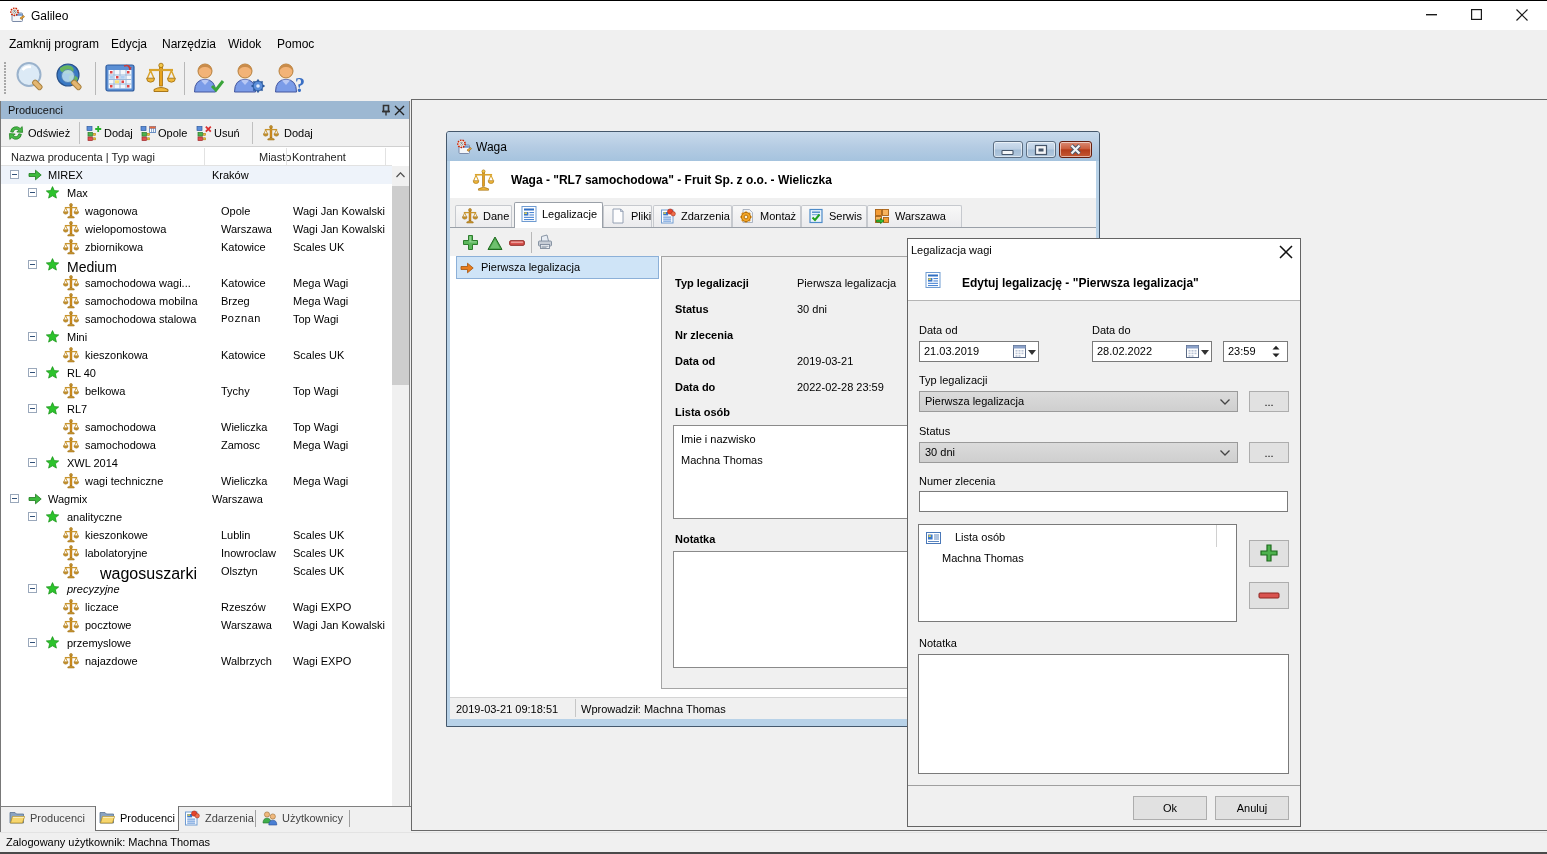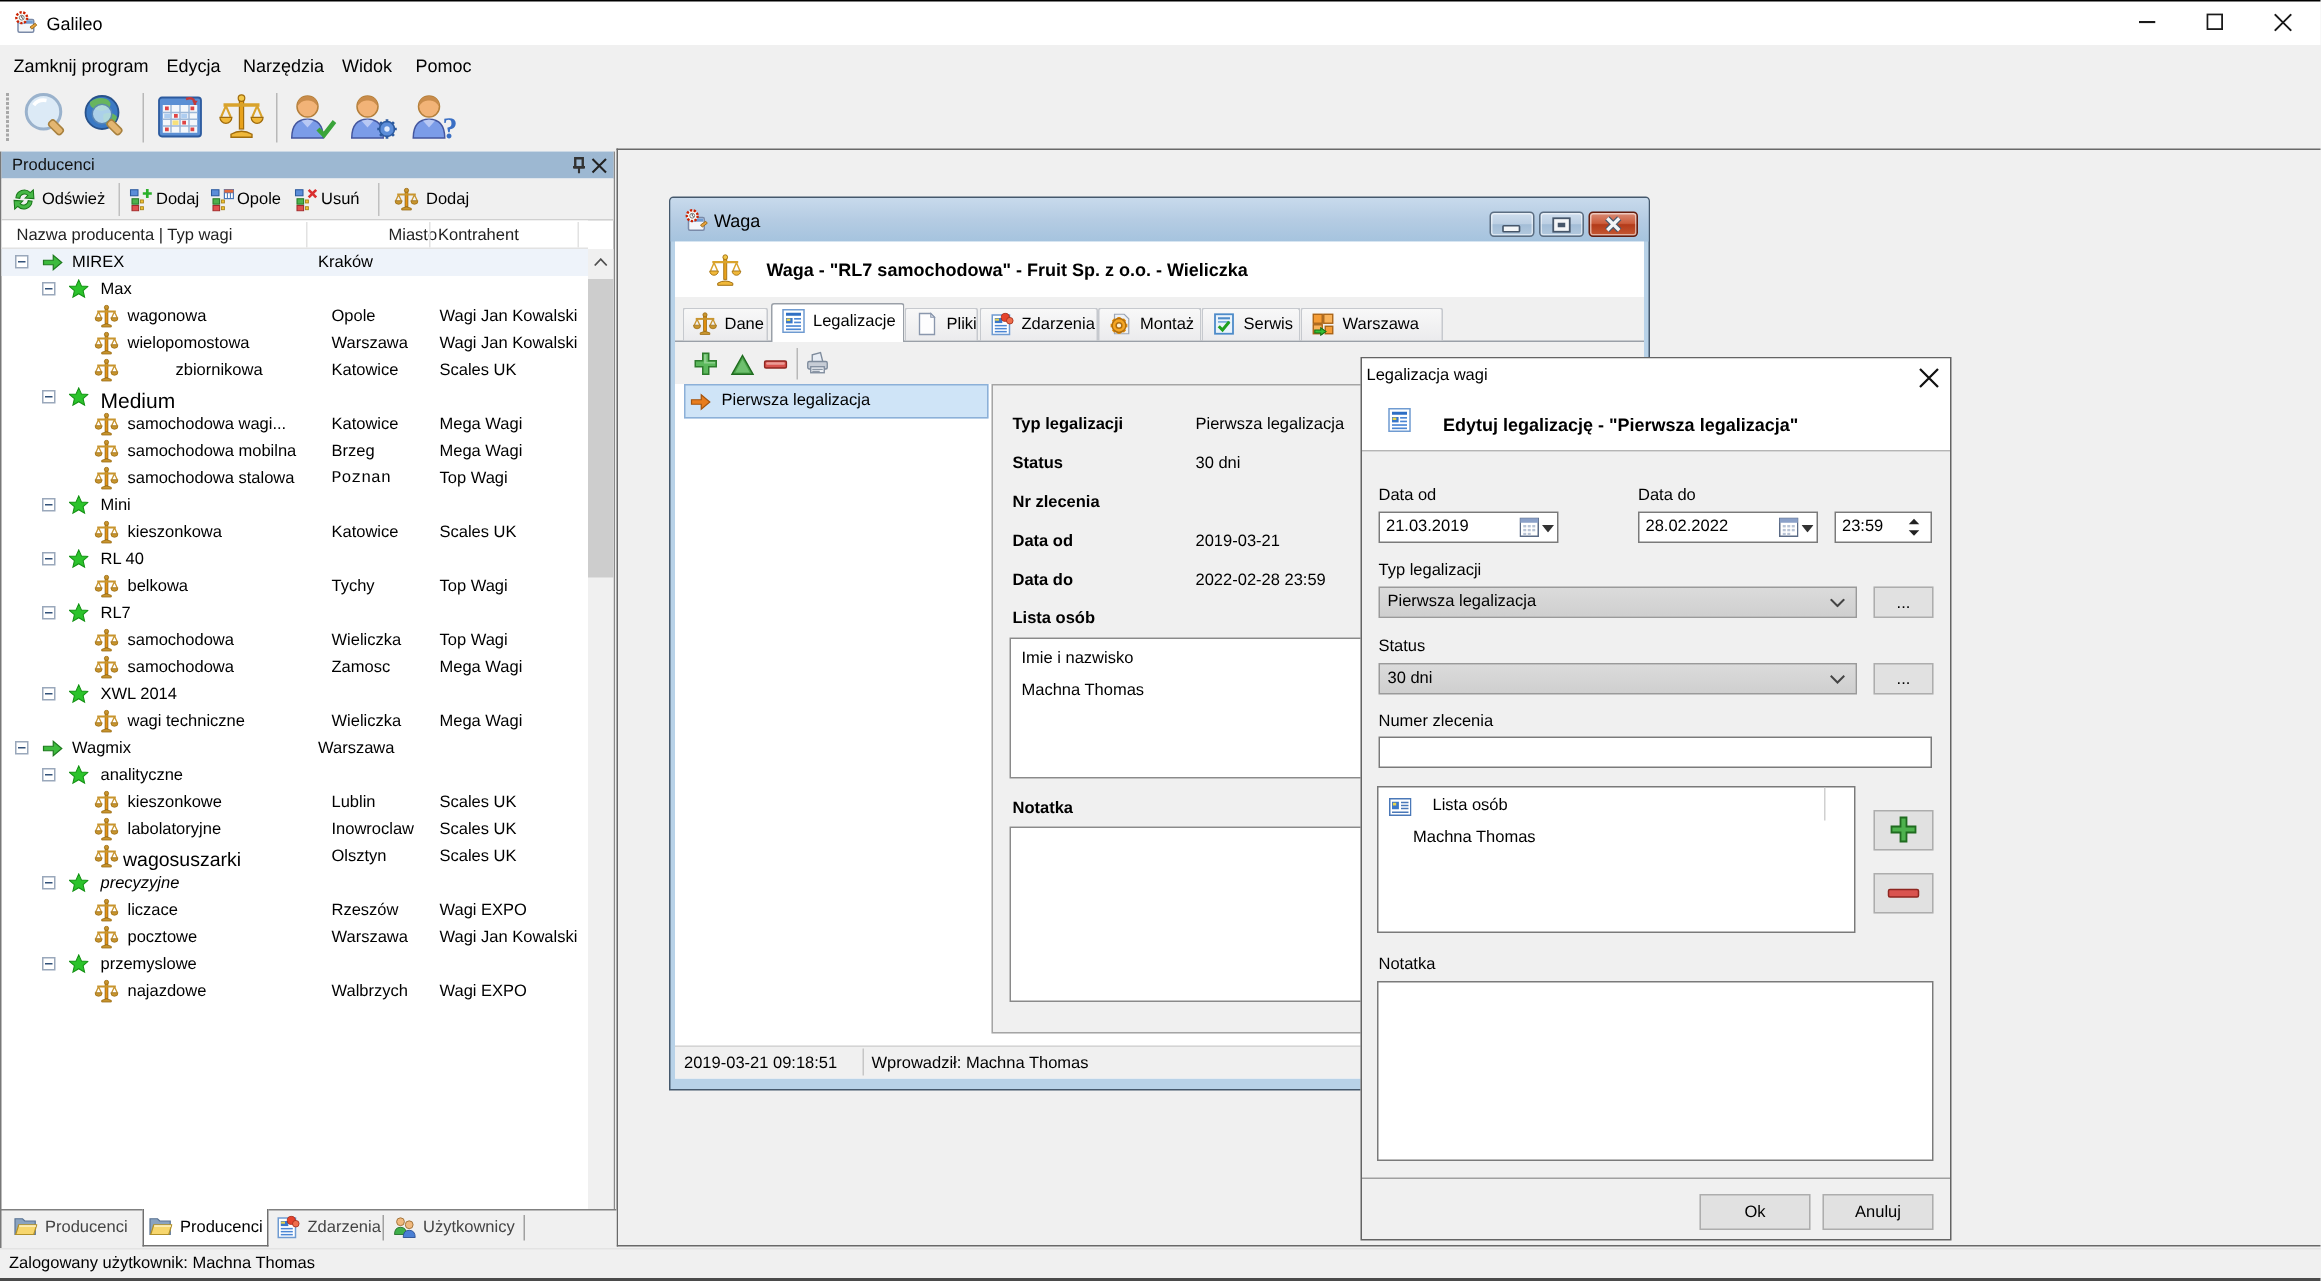--- a/index.html
+++ b/index.html
@@ -268,21 +268,21 @@
     <rect x="7.1" y="1.8" width="1.8" height="11" fill="#e8920e" stroke="#9a6a10" stroke-width="0.6"></rect>
     <circle cx="8" cy="1.9" r="1.4" fill="#c8952f" stroke="#9a6a10" stroke-width="0.5"></circle>
     <path d="M1.8 4.6 L14.2 4.6" stroke="#c8952f" stroke-width="1.3"></path>
     <path d="M2.7 4.8 L0.9 8.7 M2.7 4.8 L4.5 8.7" stroke="#c8952f" stroke-width="0.9" fill="none"></path>
     <path d="M13.3 4.8 L11.5 8.7 M13.3 4.8 L15.1 8.7" stroke="#c8952f" stroke-width="0.9" fill="none"></path>
     <path d="M0.3 8.8 A 2.4 2.4 0 0 0 5.1 8.8 Z" fill="#c8952f" stroke="#9a6a10" stroke-width="0.5"></path>
     <path d="M10.9 8.8 A 2.4 2.4 0 0 0 15.7 8.8 Z" fill="#c8952f" stroke="#9a6a10" stroke-width="0.5"></path>
     <path d="M4.8 13.9 Q8 11.9 11.2 13.9 L11.2 15 L4.8 15 Z" fill="#c8952f" stroke="#9a6a10" stroke-width="0.5"></path>
     </svg>
   </div>
-<div class="t" style="left:85px;top:241px;font-size:11px;margin-left:32px;">zbiornikowa</div>
+<div class="t" style="left:85px;top:241px;font-size:11px;">zbiornikowa</div>
 <div class="t" style="left:221px;top:241px;font-size:11px;">Katowice</div>
 <div class="t" style="left:293px;top:241px;font-size:11px;">Scales UK</div>
 <div class="abs" style="left:28px;top:260px;width:9px;height:9px;background:#fff;border:1px solid #9aa8bb;"></div>
 <div class="abs" style="left:30px;top:264px;width:5px;height:1px;background:#33527a;"></div>
 <div class="abs" style="left:46px;top:258px">
     <svg width="13" height="13" viewBox="0 0 13 13" style="">
       <path d="M6.5 0.6 L8.3 4.6 L12.7 4.9 L9.4 7.8 L10.4 12.1 L6.5 9.8 L2.6 12.1 L3.6 7.8 L0.3 4.9 L4.7 4.6 Z" fill="#2cc32c" stroke="#149114" stroke-width="0.7"></path>
     </svg>
   </div>
 <div class="t" style="left:67px;top:259px;font-size:14px;">Medium</div>
@@ -490,21 +490,21 @@
     <rect x="7.1" y="1.8" width="1.8" height="11" fill="#e8920e" stroke="#9a6a10" stroke-width="0.6"></rect>
     <circle cx="8" cy="1.9" r="1.4" fill="#c8952f" stroke="#9a6a10" stroke-width="0.5"></circle>
     <path d="M1.8 4.6 L14.2 4.6" stroke="#c8952f" stroke-width="1.3"></path>
     <path d="M2.7 4.8 L0.9 8.7 M2.7 4.8 L4.5 8.7" stroke="#c8952f" stroke-width="0.9" fill="none"></path>
     <path d="M13.3 4.8 L11.5 8.7 M13.3 4.8 L15.1 8.7" stroke="#c8952f" stroke-width="0.9" fill="none"></path>
     <path d="M0.3 8.8 A 2.4 2.4 0 0 0 5.1 8.8 Z" fill="#c8952f" stroke="#9a6a10" stroke-width="0.5"></path>
     <path d="M10.9 8.8 A 2.4 2.4 0 0 0 15.7 8.8 Z" fill="#c8952f" stroke="#9a6a10" stroke-width="0.5"></path>
     <path d="M4.8 13.9 Q8 11.9 11.2 13.9 L11.2 15 L4.8 15 Z" fill="#c8952f" stroke="#9a6a10" stroke-width="0.5"></path>
     </svg>
   </div>
-<div class="t" style="left:82px;top:565px;font-size:13px;">wagosuszarki</div>
+<div class="t" style="left:100px;top:565px;font-size:16px;">wagosuszarki</div>
 <div class="t" style="left:221px;top:565px;font-size:11px;">Olsztyn</div>
 <div class="t" style="left:293px;top:565px;font-size:11px;">Scales UK</div>
 <div class="abs" style="left:28px;top:584px;width:9px;height:9px;background:#fff;border:1px solid #9aa8bb;"></div>
 <div class="abs" style="left:30px;top:588px;width:5px;height:1px;background:#33527a;"></div>
 <div class="abs" style="left:46px;top:582px">
     <svg width="13" height="13" viewBox="0 0 13 13" style="">
       <path d="M6.5 0.6 L8.3 4.6 L12.7 4.9 L9.4 7.8 L10.4 12.1 L6.5 9.8 L2.6 12.1 L3.6 7.8 L0.3 4.9 L4.7 4.6 Z" fill="#2cc32c" stroke="#149114" stroke-width="0.7"></path>
     </svg>
   </div>
 <div class="t" style="left:67px;top:583px;font-size:11px;font-style:italic;">precyzyjne</div>

